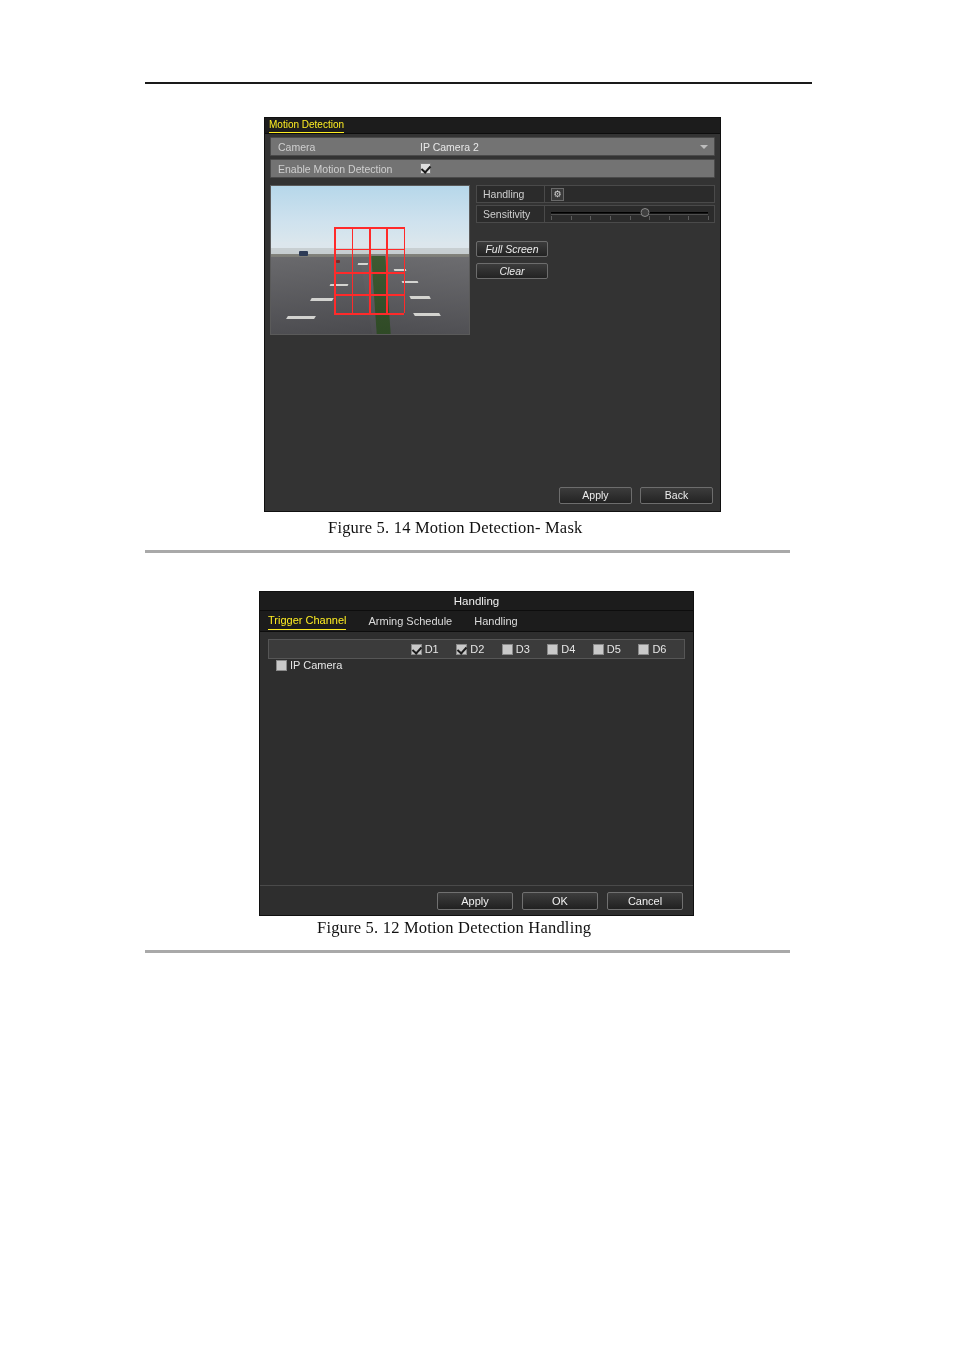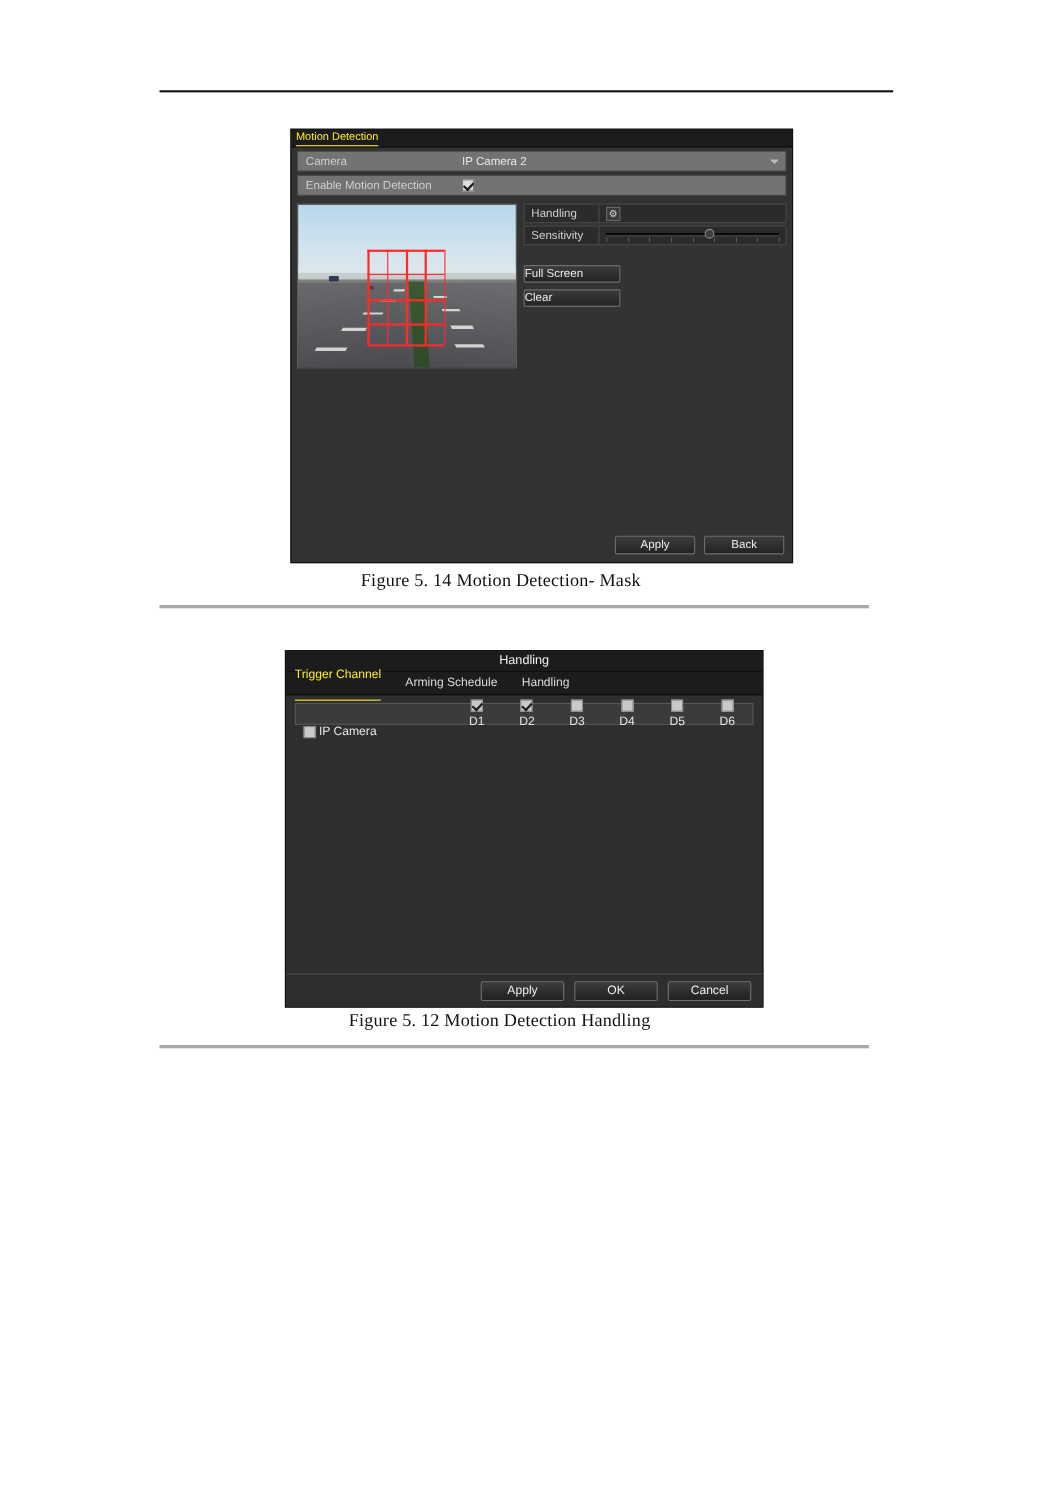--- a/index.html
+++ b/index.html
@@ -223,29 +223,31 @@
     position:absolute; width:1px; height:4px; background:#5c5c5c;
   }
   .slider .knob {
     position:absolute; top:1px;
     width:9px; height:9px; border-radius:50%;
     background:#3f3f3f; border:1px solid #888;
     transform:translateX(-50%);
   }
   .btn {
     display:block;
-    width:88px; height:16px;
+    width:72px; height:16px;
     margin-top:6px;
     background:linear-gradient(#3c3c3c,#232323);
     border:1px solid #6d6d6d;
     border-radius:2px;
     color:#ededed;
     font-size:10.5px;
     line-height:14px;
+    text-align:center;
     font-family:"Liberation Sans", sans-serif;
+    font-style:italic;
   }
   .md-footer {
     position:absolute;
     right:7px; bottom:7px;
     display:flex; gap:8px;
   }
   .btn-wide {
     width:73px; height:17px;
     background:linear-gradient(#3c3c3c,#232323);
     border:1px solid #6d6d6d;
@@ -284,42 +286,42 @@
     gap:22px;
   }
   .hd-tab {
     font-size:11px;
     color:#dcdcdc;
     line-height:16px;
   }
   .hd-tab.active {
     color:#ffee22;
     border-bottom:1.5px solid #ffee22;
-    padding-bottom:15px;
+    padding-bottom:1px;
   }
   .hd-content {
     padding:7px 8px 0 8px;
   }
   .chan-row {
     height:20px;
     background:#3b3b3b;
     border:1px solid #565656;
     display:flex;
     align-items:center;
     padding-left:7px;
     font-size:11px;
     color:#e6e6e6;
   }
   .chan-row .cell {
     display:flex;
     align-items:center;
     gap:3px;
   }
   .chan-row .cell.first { width:136px;margin-top:32px; }
-  .chan-row .cell.dx { width:46px;flex-direction:column; }
+  .chan-row .cell.dx { width:46px; }
   .hd-footer {
     position:absolute;
     left:0; right:0; bottom:0;
     height:30px;
     background:#2e2e2e;
     border-top:1px solid #4a4a4a;
     display:flex;
     align-items:center;
     justify-content:flex-end;
     gap:9px;

